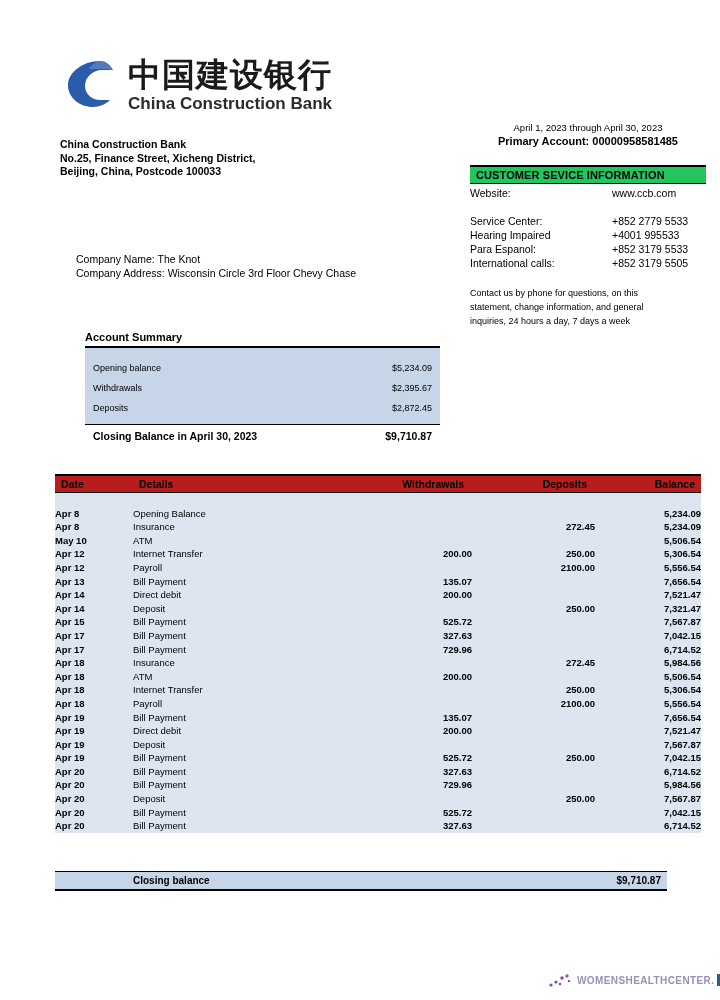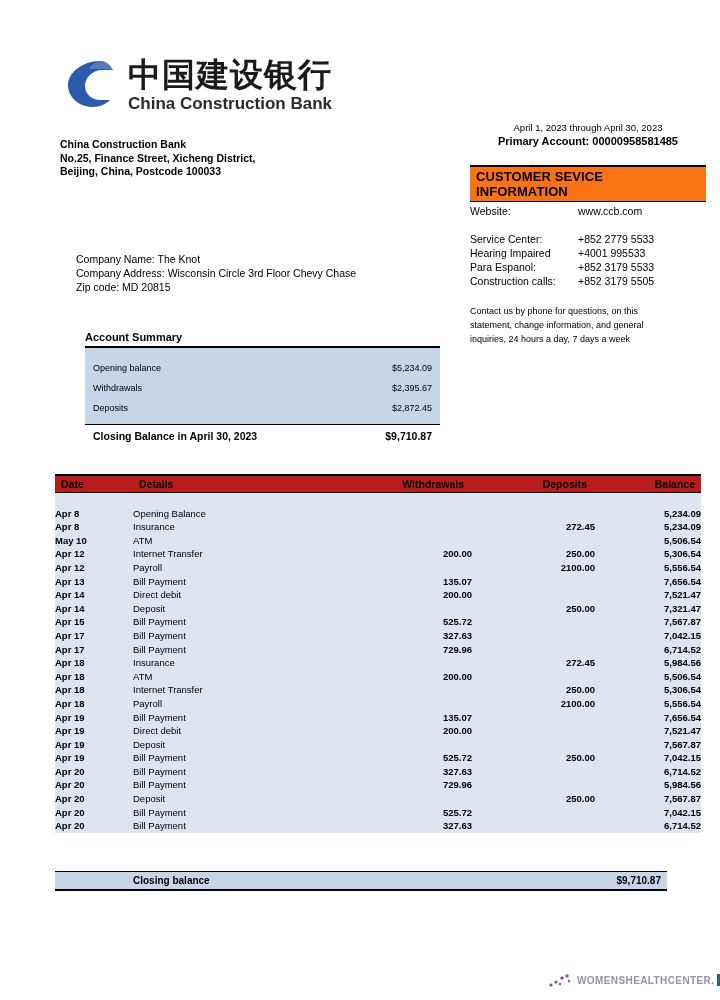--- a/index.html
+++ b/index.html
@@ -92,32 +92,33 @@
   }
 
   
   #cs-block {
     position: absolute;
     left: 470px;
     top: 165px;
     width: 236px;
   }
   #cs-title {
-    background: #f97316;
+    background: #22c55e;
     border-top: 2.5px solid #000;
     border-bottom: 1.5px solid #000;
-    font-size: 13px;
+    font-size: 11px;
     font-weight: bold;
     padding: 2px 8px 2px 6px;
     letter-spacing: 0.1px;
   }
   .cs-row {
     display: flex;
     font-size: 10.5px;
     line-height: 14px;
+    gap: 34px;
   }
   .cs-row .cs-label { width: 108px; flex: 0 0 108px; }
   .cs-row .cs-value { flex: 1; }
   #cs-website-row { margin-top: 2px; }
   #cs-phones { margin-top: 14px; }
   #cs-note {
     margin-top: 16px;
     font-size: 9px;
     line-height: 14px;
   }
@@ -264,21 +265,20 @@
 
 <div id="bank-address">
   <div>China Construction Bank</div>
   <div>No.25, Finance Street, Xicheng District,</div>
   <div>Beijing, China, Postcode 100033</div>
 </div>
 
 <div id="customer-block">
   <div>Company Name: The Knot</div>
   <div>Company Address: Wisconsin Circle 3rd Floor Chevy Chase</div>
-  <div>Zip code: MD 20815</div>
 </div>
 
 <div id="period-block">
   <div id="period-line">April 1, 2023 through April 30, 2023</div>
   <div id="account-line">Primary Account: 00000958581485</div>
 </div>
 
 <div id="cs-block">
   <div id="cs-title">CUSTOMER SEVICE INFORMATION</div>
 
@@ -294,21 +294,21 @@
     </div>
     <div class="cs-row">
       <span class="cs-label">Hearing Impaired</span>
       <span class="cs-value">+4001 995533</span>
     </div>
     <div class="cs-row">
       <span class="cs-label">Para Espanol:</span>
       <span class="cs-value">+852 3179 5533</span>
     </div>
     <div class="cs-row">
-      <span class="cs-label">Construction calls:</span>
+      <span class="cs-label">International calls:</span>
       <span class="cs-value">+852 3179 5505</span>
     </div>
   </div>
 
   <div id="cs-note">
     <div>Contact us by phone for questions, on this</div>
     <div>statement, change information, and general</div>
     <div>inquiries, 24 hours a day, 7 days a week</div>
   </div>
 </div>

